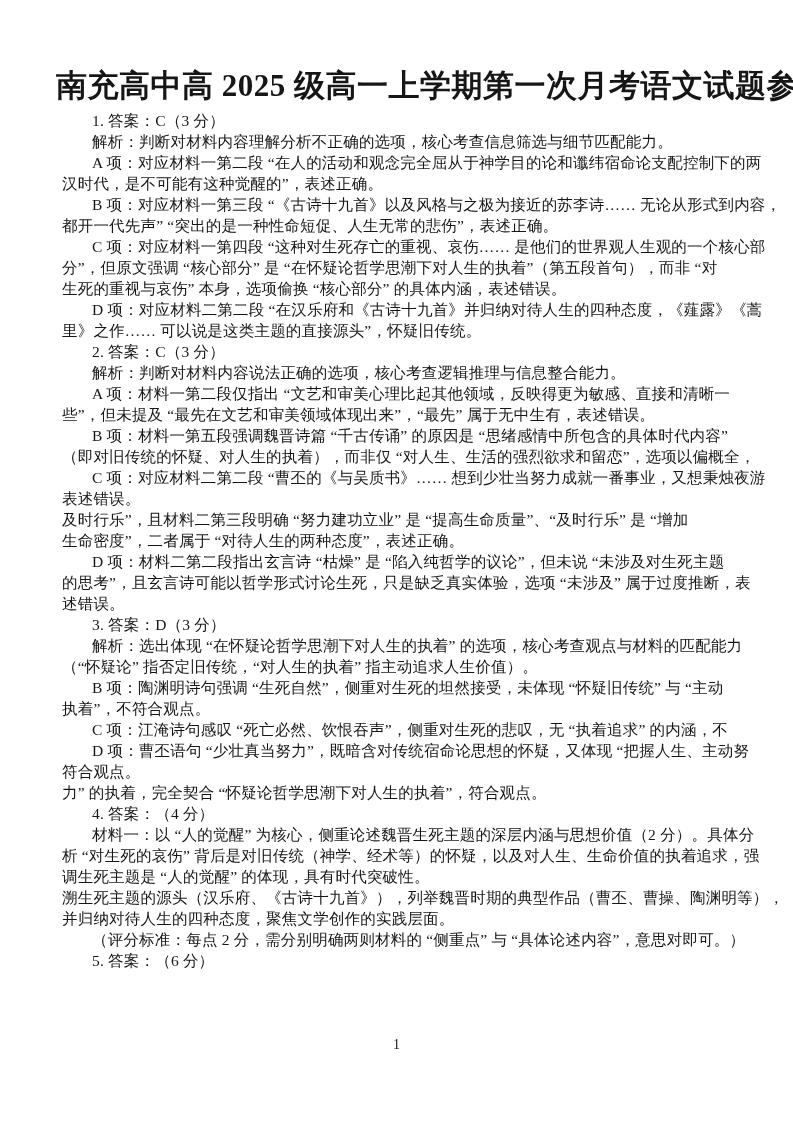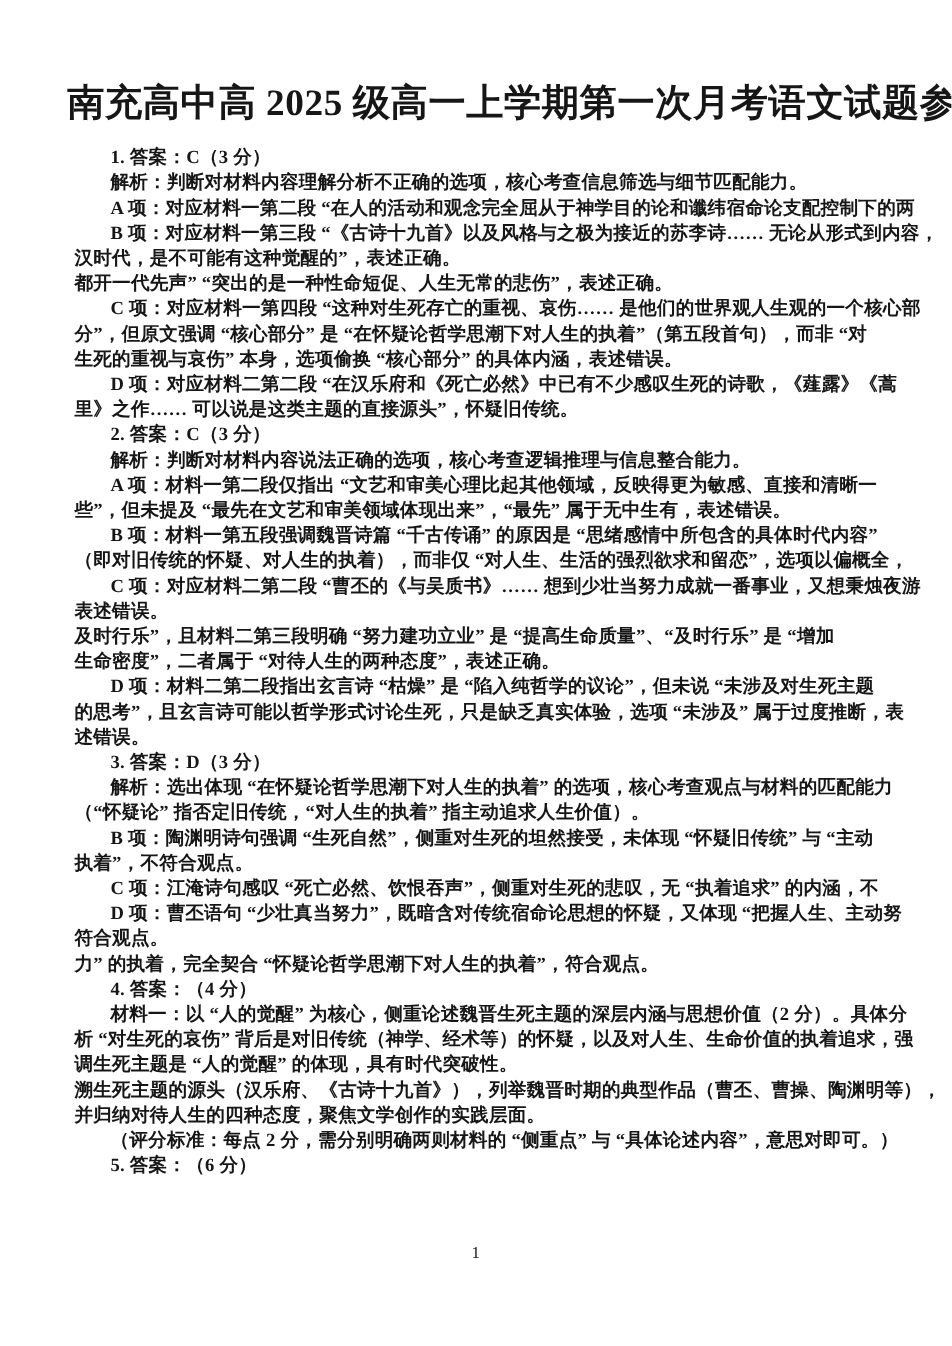--- a/index.html
+++ b/index.html
@@ -24,24 +24,23 @@
     margin: 0;
     text-align: right;
     font-size: 31px;
     font-weight: bold;
     line-height: 30px;
     white-space: nowrap;
     letter-spacing: 0.5px;
   }
   .doc-body {
     position: absolute;
-    top: 121px;
+    top: 110px;
     left: 62px;
     width: 660px;
-    font-weight: bold;
   }
   .line {
     height: 21px;
     line-height: 21px;
     font-size: 15.5px;
     white-space: nowrap;
     letter-spacing: 0.2px;
   }
   .line.indent {
     padding-left: 30px;
@@ -59,27 +58,27 @@
 </head>
 <body>
 
 <div class="page">
   <h1 class="title">南充高中高 2025 级高一上学期第一次月考语文试题参考答案</h1>
 
   <div class="doc-body">
       <div class="line indent">1. 答案：C（3 分）</div>
       <div class="line indent">解析：判断对材料内容理解分析不正确的选项，核心考查信息筛选与细节匹配能力。</div>
       <div class="line indent">A 项：对应材料一第二段 “在人的活动和观念完全屈从于神学目的论和谶纬宿命论支配控制下的两</div>
+      <div class="line">汉时代，是不可能有这种觉醒的”，表述正确。</div>
       <div class="line indent">B 项：对应材料一第三段 “《古诗十九首》以及风格与之极为接近的苏李诗…… 无论从形式到内容，</div>
-      <div class="line">汉时代，是不可能有这种觉醒的”，表述正确。</div>
       <div class="line">都开一代先声” “突出的是一种性命短促、人生无常的悲伤”，表述正确。</div>
       <div class="line indent">C 项：对应材料一第四段 “这种对生死存亡的重视、哀伤…… 是他们的世界观人生观的一个核心部</div>
       <div class="line">分”，但原文强调 “核心部分” 是 “在怀疑论哲学思潮下对人生的执着”（第五段首句），而非 “对</div>
       <div class="line">生死的重视与哀伤” 本身，选项偷换 “核心部分” 的具体内涵，表述错误。</div>
-      <div class="line indent">D 项：对应材料二第二段 “在汉乐府和《死亡必然》中已有不少感叹生死的诗歌，《薤露》《蒿</div>
+      <div class="line indent">D 项：对应材料二第二段 “在汉乐府和《古诗十九首》并归纳对待人生的四种态度，《薤露》《蒿</div>
       <div class="line">里》之作…… 可以说是这类主题的直接源头”，怀疑旧传统。</div>
       <div class="line indent">2. 答案：C（3 分）</div>
       <div class="line indent">解析：判断对材料内容说法正确的选项，核心考查逻辑推理与信息整合能力。</div>
       <div class="line indent">A 项：材料一第二段仅指出 “文艺和审美心理比起其他领域，反映得更为敏感、直接和清晰一</div>
       <div class="line">些”，但未提及 “最先在文艺和审美领域体现出来”，“最先” 属于无中生有，表述错误。</div>
       <div class="line indent">B 项：材料一第五段强调魏晋诗篇 “千古传诵” 的原因是 “思绪感情中所包含的具体时代内容”</div>
       <div class="line">（即对旧传统的怀疑、对人生的执着），而非仅 “对人生、生活的强烈欲求和留恋”，选项以偏概全，</div>
       <div class="line indent">C 项：对应材料二第二段 “曹丕的《与吴质书》…… 想到少壮当努力成就一番事业，又想秉烛夜游</div>
       <div class="line">表述错误。</div>
       <div class="line">及时行乐”，且材料二第三段明确 “努力建功立业” 是 “提高生命质量”、“及时行乐” 是 “增加</div>

